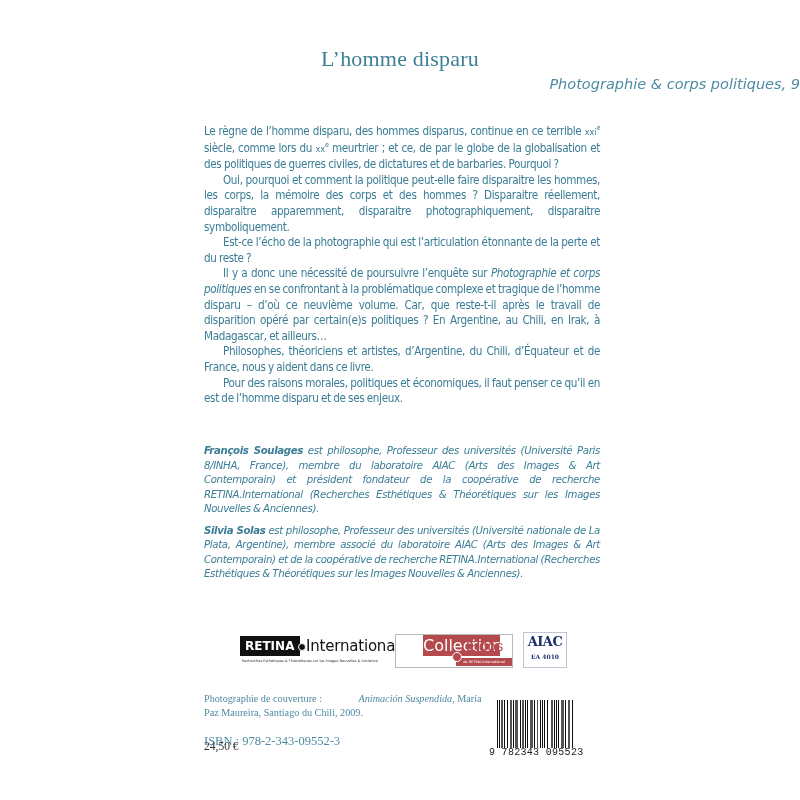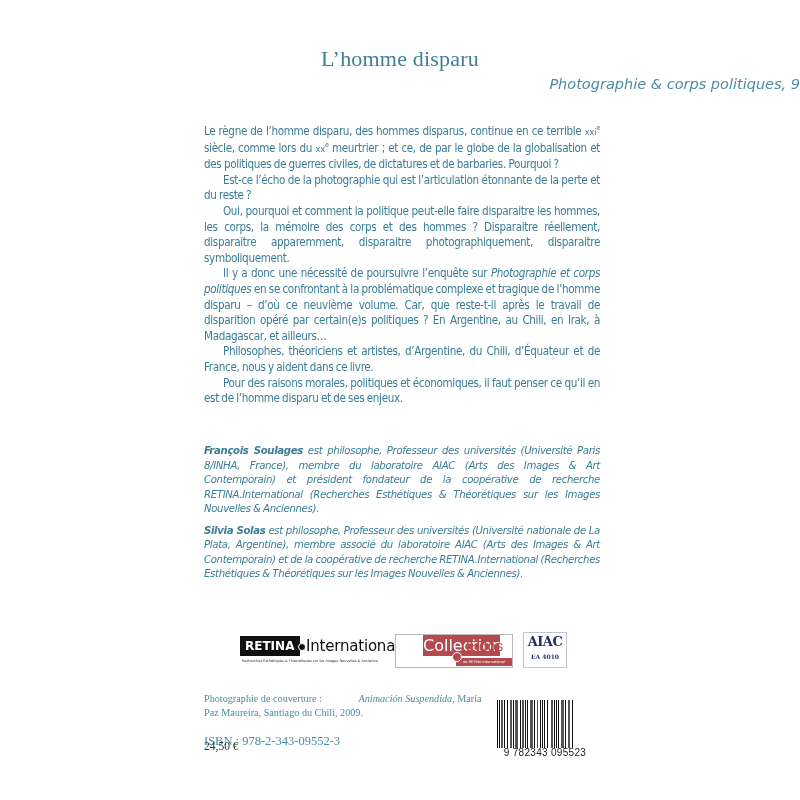--- a/index.html
+++ b/index.html
@@ -64,33 +64,33 @@
     position: absolute; left: 204px; top: 692px; width: 280px;
     font-family: "Liberation Serif", serif; font-size: 10.2px; line-height: 13.5px; color: #4d8ba3;
   }
   .credit em { font-style: italic; margin-left: 34px; }
   .isbn { position: absolute; left: 204px; top: 734px; font-family: "Liberation Serif", serif; font-size: 12.5px; color: #4d8ba3; }
   .price { position: absolute; left: 204px; top: 740px; font-family: "Liberation Serif", serif; font-size: 11.5px; color: #333; }
 
   .barcode { position: absolute; left: 497px; top: 700px; width: 98px; height: 58px; }
   .bars { position: absolute; left: 0; top: 0; width: 98px; height: 48px; display: flex; align-items: stretch; }
   .bars span { display: block; height: 100%; }
-  .barcode-num { position: absolute; left: -8px; top: 47px; width: 112px; text-align: center; font-family: Liberation Sans, sans-serif; font-size: 10px; color: #222; letter-spacing: 0.3px; }
+  .barcode-num { position: absolute; left: -8px; top: 47px; width: 112px; text-align: left; font-family: Liberation Mono, monospace; font-size: 10px; color: #222; letter-spacing: 0.3px; }
 </style>
 </head>
 <body>
 
 <div class="page">
   <div class="title">L’homme disparu</div>
   <div class="subtitle">Photographie &amp; corps politiques, 9</div>
 
   <div class="body">
     <p><span>Le règne de l’homme disparu, des hommes disparus, continue en ce terrible </span><span class="sc">xxi</span><span class="sup">e</span><span> siècle, comme lors du </span><span class="sc">xx</span><span class="sup">e</span><span> meurtrier ; et ce, de par le globe de la globalisation et des politiques de guerres civiles, de dictatures et de barbaries. Pourquoi ?</span></p>
+    <p class="indent">Oui, pourquoi et comment la politique peut-elle faire disparaitre les hommes, les corps, la mémoire des corps et des hommes ? Disparaitre réellement, disparaitre apparemment, disparaitre photographiquement, disparaitre symboliquement.</p>
     <p class="indent">Est-ce l’écho de la photographie qui est l’articulation étonnante de la perte et du reste ?</p>
-    <p class="indent">Oui, pourquoi et comment la politique peut-elle faire disparaitre les hommes, les corps, la mémoire des corps et des hommes ? Disparaitre réellement, disparaitre apparemment, disparaitre photographiquement, disparaitre symboliquement.</p>
     <p class="indent"><span>Il y a donc une nécessité de poursuivre l’enquête sur </span><em>Photographie et corps politiques</em><span> en se confrontant à la problématique complexe et tragique de l’homme disparu – d’où ce neuvième volume. Car, que reste-t-il après le travail de disparition opéré par certain(e)s politiques ? En Argentine, au Chili, en Irak, à Madagascar, et ailleurs…</span></p>
     <p class="indent">Philosophes, théoriciens et artistes, d’Argentine, du Chili, d’Équateur et de France, nous y aident dans ce livre.</p>
     <p class="indent">Pour des raisons morales, politiques et économiques, il faut penser ce qu’il en est de l’homme disparu et de ses enjeux.</p>
   </div>
 
   <div class="authors">
     <p><b>François Soulages</b><span> est philosophe, Professeur des universités (Université Paris 8/INHA, France), membre du laboratoire AIAC (Arts des Images &amp; Art Contemporain) et président fondateur de la coopérative de recherche RETINA.International (Recherches Esthétiques &amp; Théorétiques sur les Images Nouvelles &amp; Anciennes).</span></p>
     <p><b>Silvia Solas</b><span> est philosophe, Professeur des universités (Université nationale de La Plata, Argentine), membre associé du laboratoire AIAC (Arts des Images &amp; Art Contemporain) et de la coopérative de recherche RETINA.International (Recherches Esthétiques &amp; Théorétiques sur les Images Nouvelles &amp; Anciennes).</span></p>
   </div>
 

